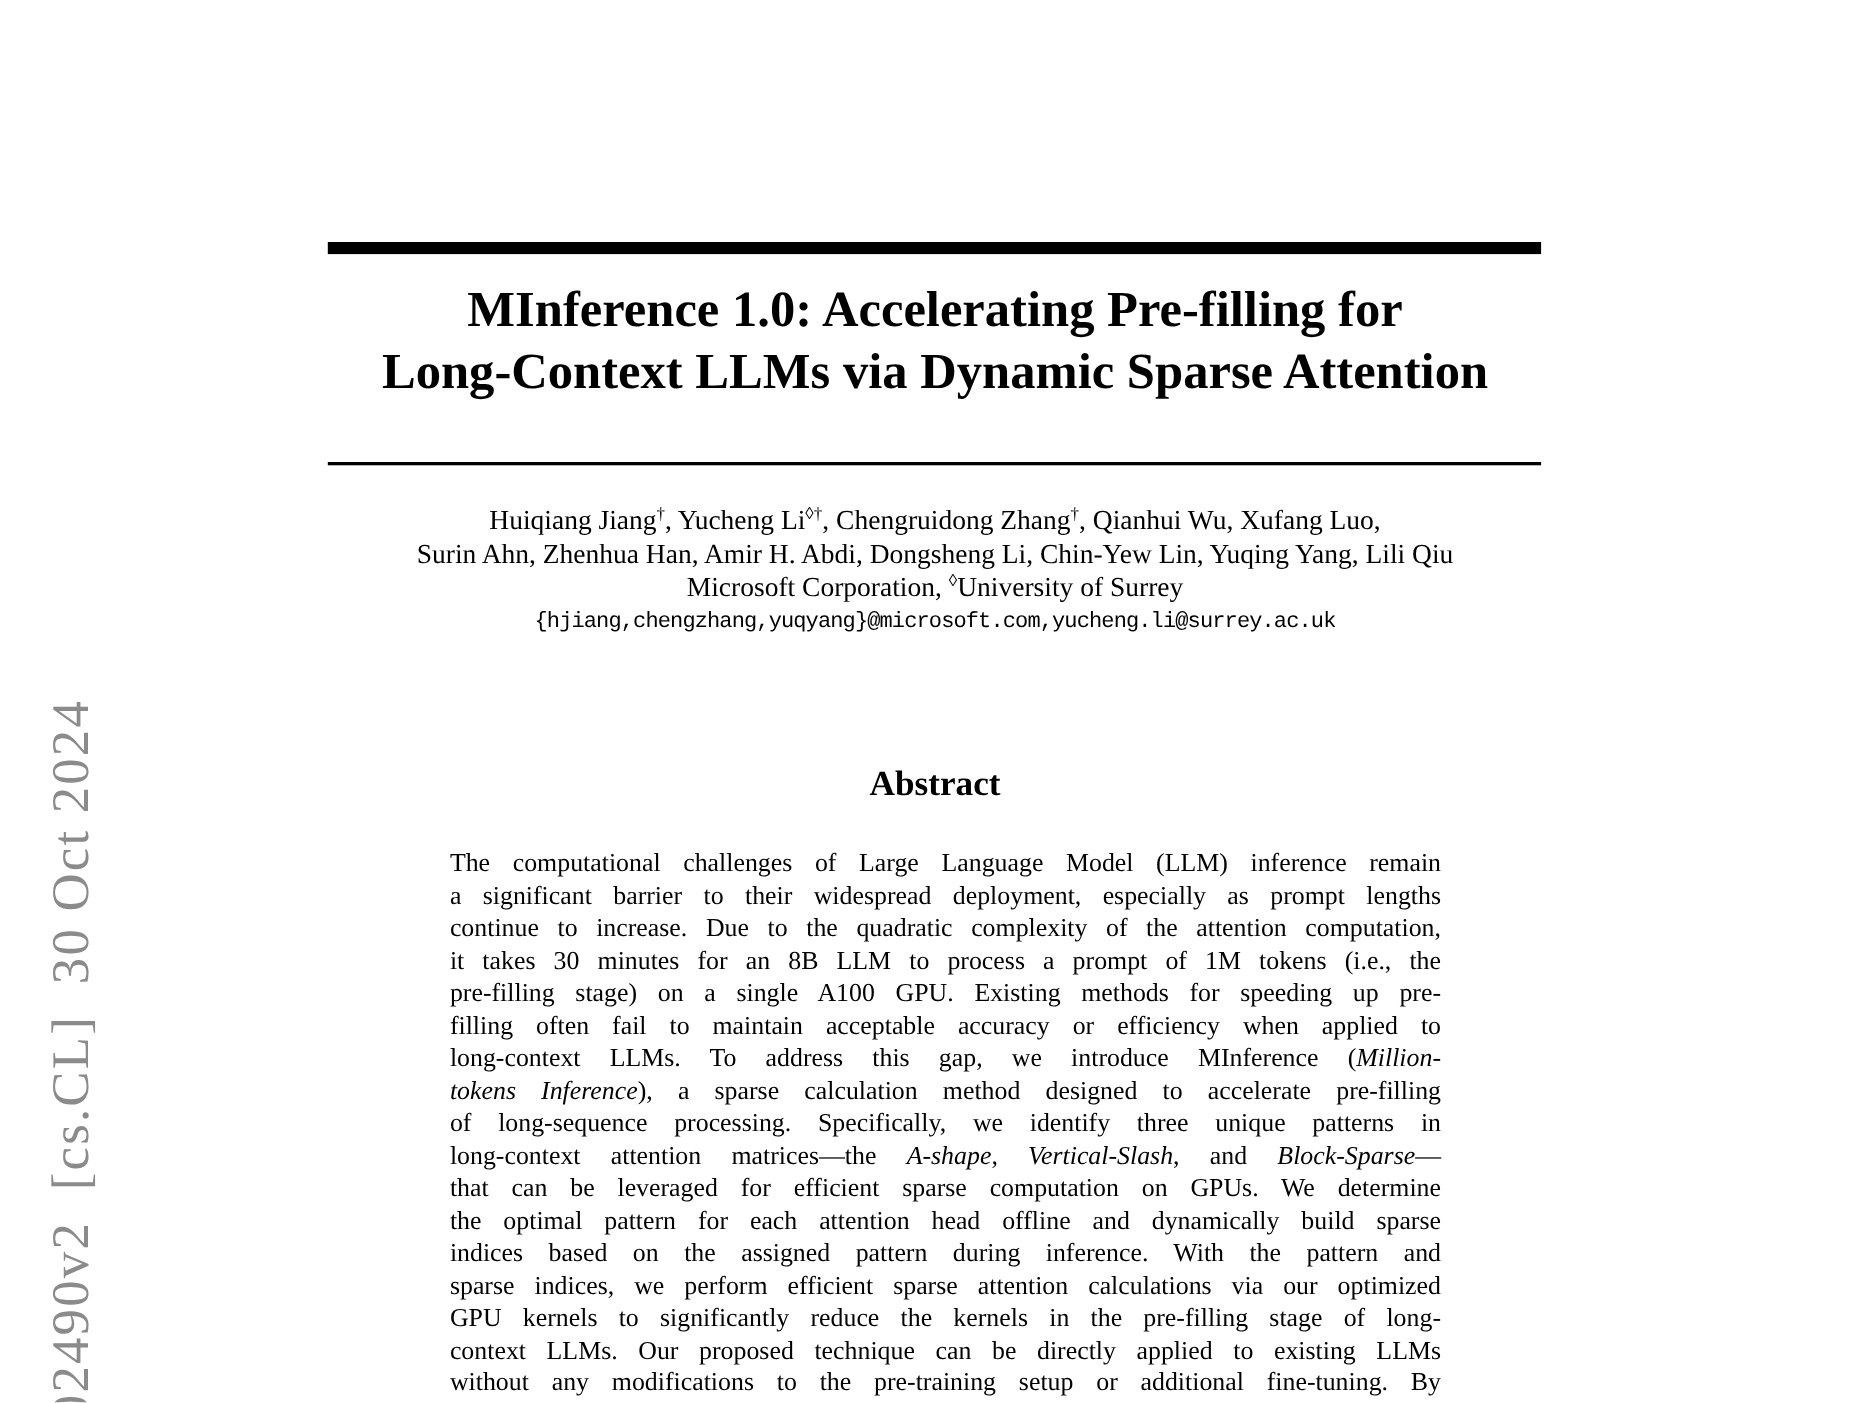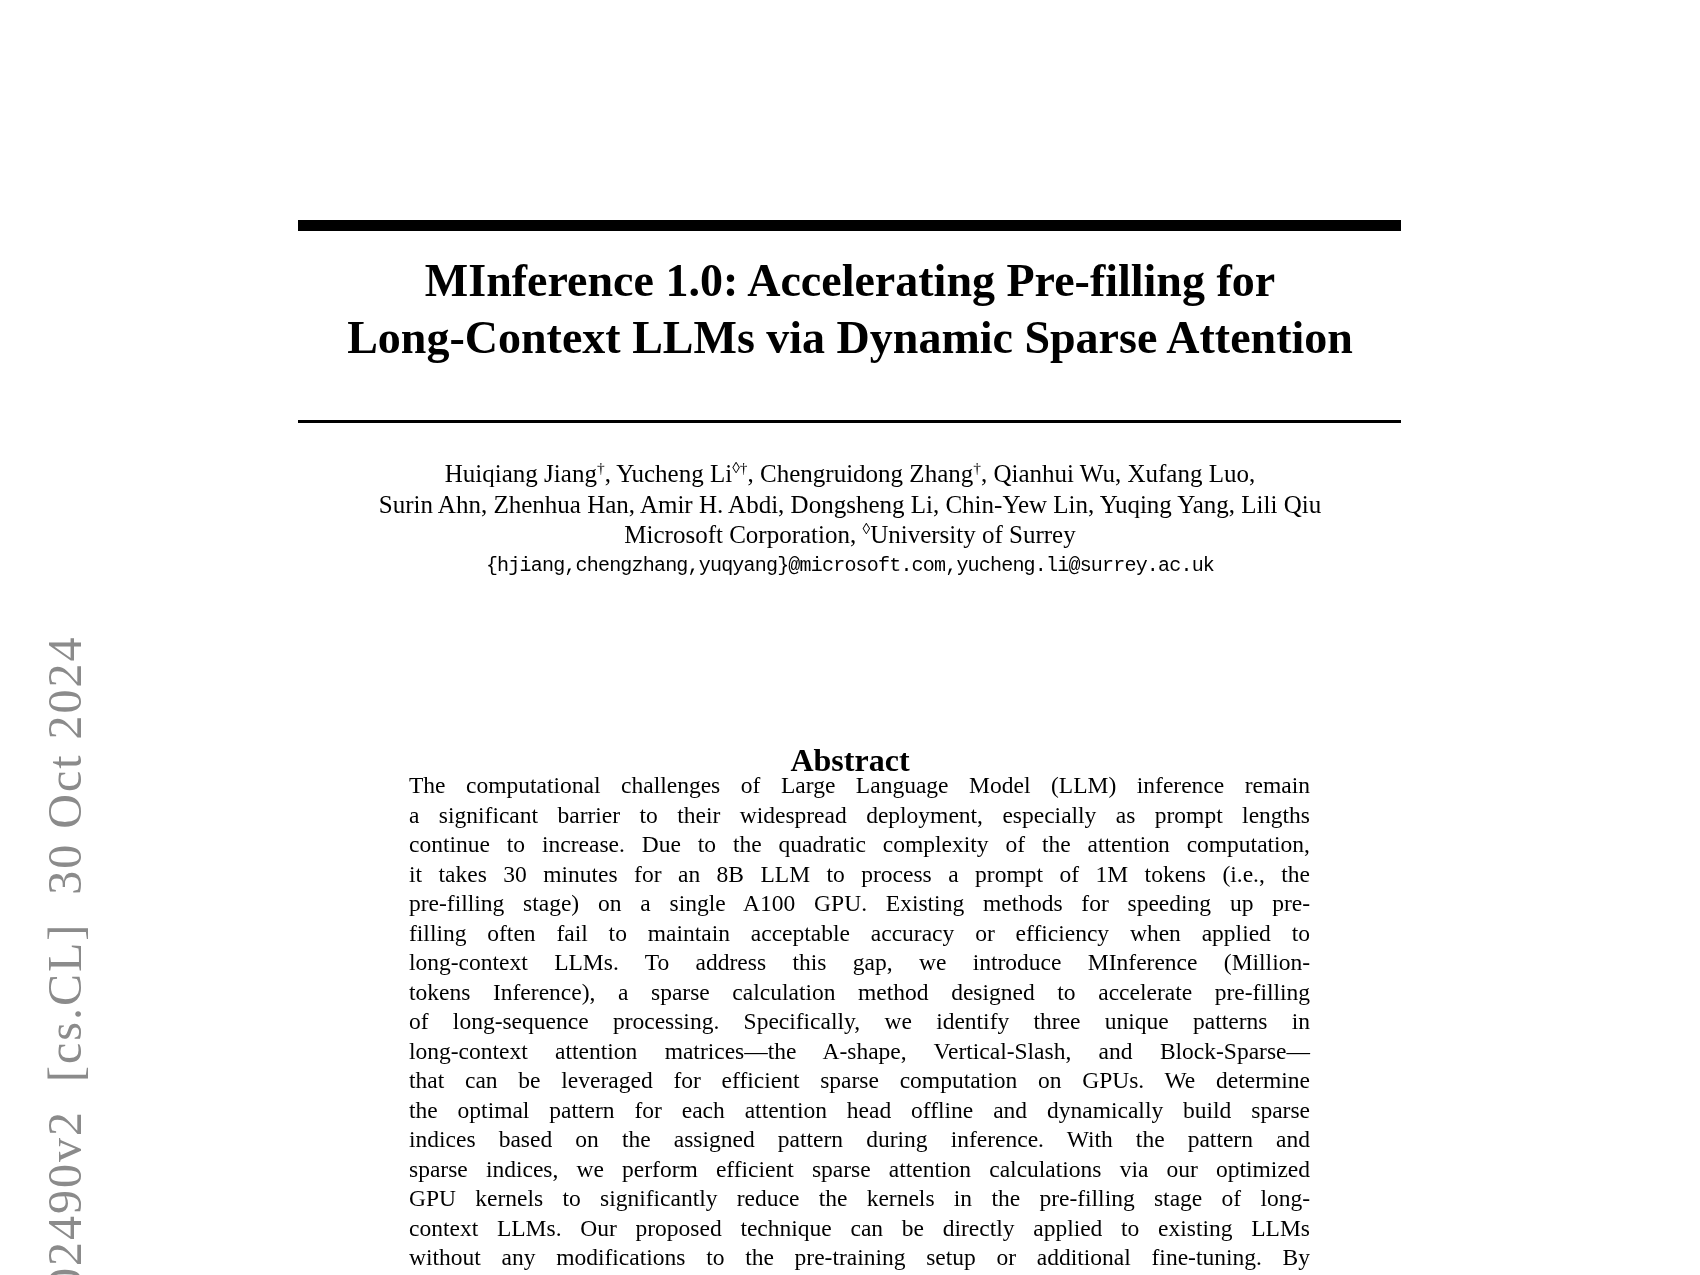--- a/index.html
+++ b/index.html
@@ -56,38 +56,38 @@
     vertical-align:super;
     line-height:0;
   }
   .emails{
     font-family:"Liberation Mono", monospace;
     font-size:20px;
     letter-spacing:-0.8px;
   }
   .abstract-heading{
     position:absolute;
-    left:150px;top:742px;width:1400px;
+    left:150px;top:694px;width:1400px;
     text-align:center;
     font-size:32px;
     font-weight:bold;
     margin:0;
   }
   .abstract-body{
     position:absolute;
     left:409px;top:771px;width:901px;
     font-size:23.5px;
     line-height:29.5px;
   }
   .abs-line{
     text-align:justify;
     text-align-last:justify;
   }
   .seg-b{font-weight:normal;}
-  .seg-i{}
+  .seg-i{font-style:italic;}
 </style>
 </head>
 <body>
 
 <div class="page">
 
   <div class="watermark">02490v2  [cs.CL]  30 Oct 2024</div>
 
   <div class="top-bar"></div>
 

